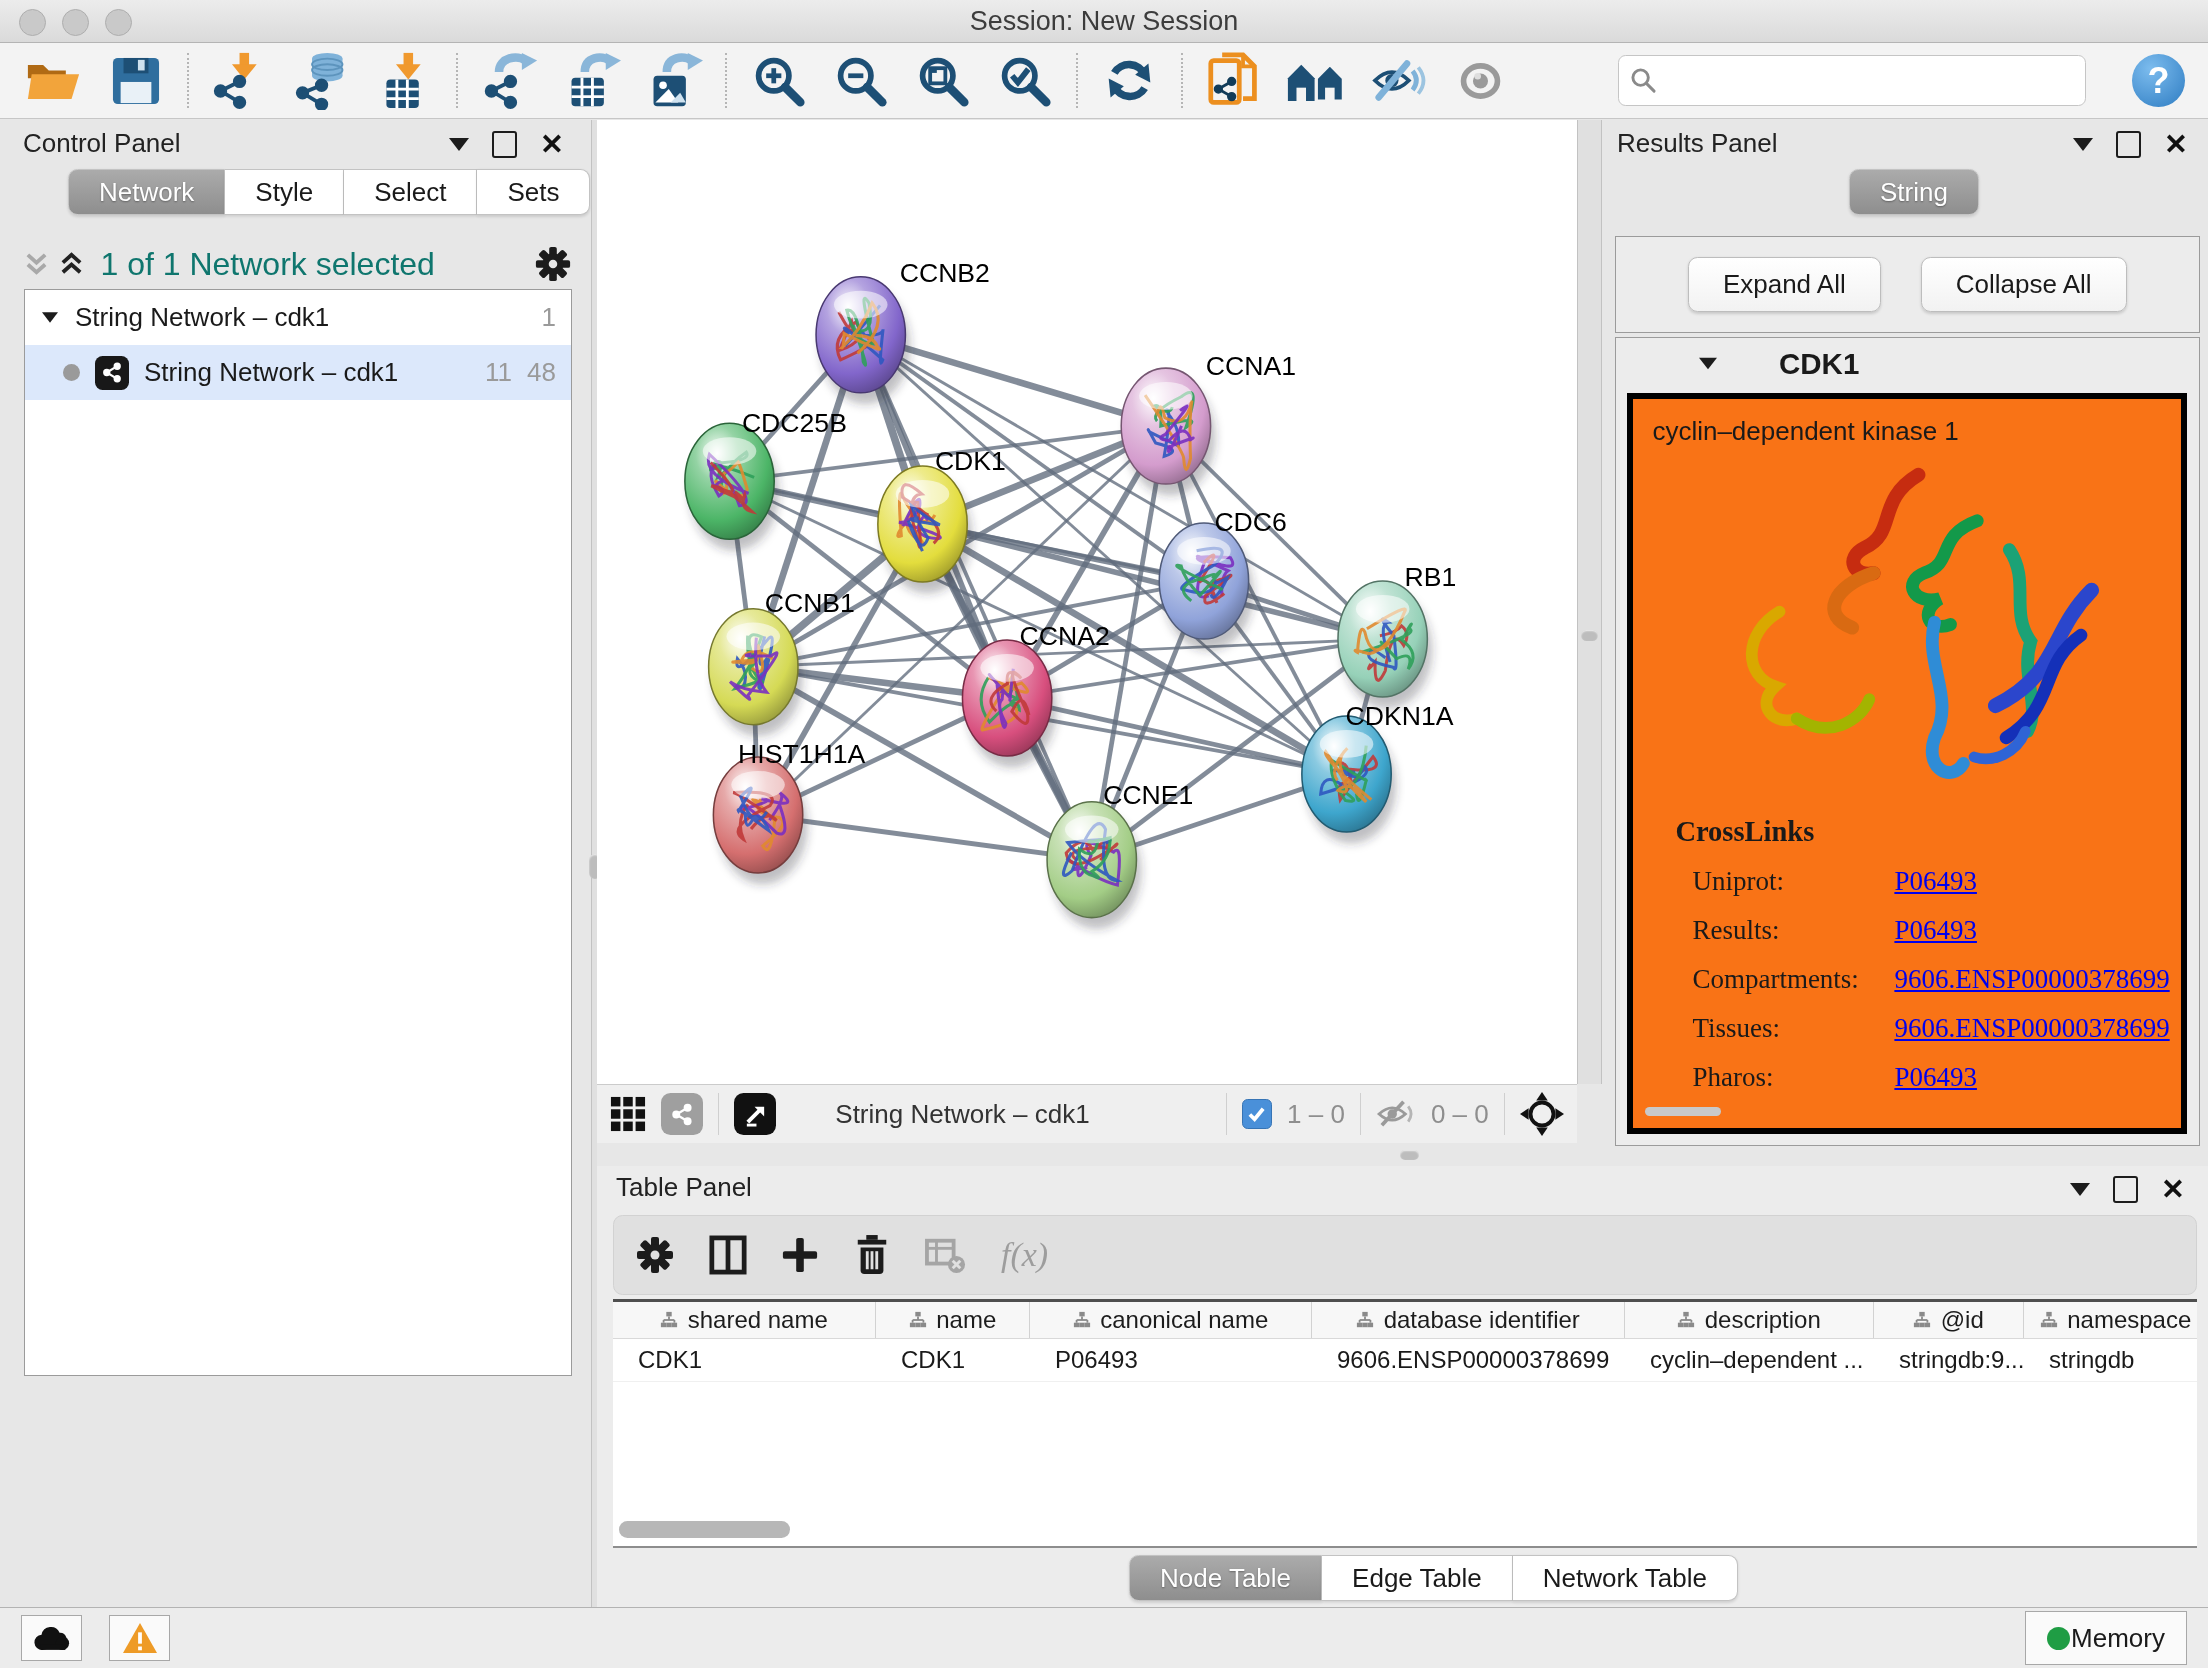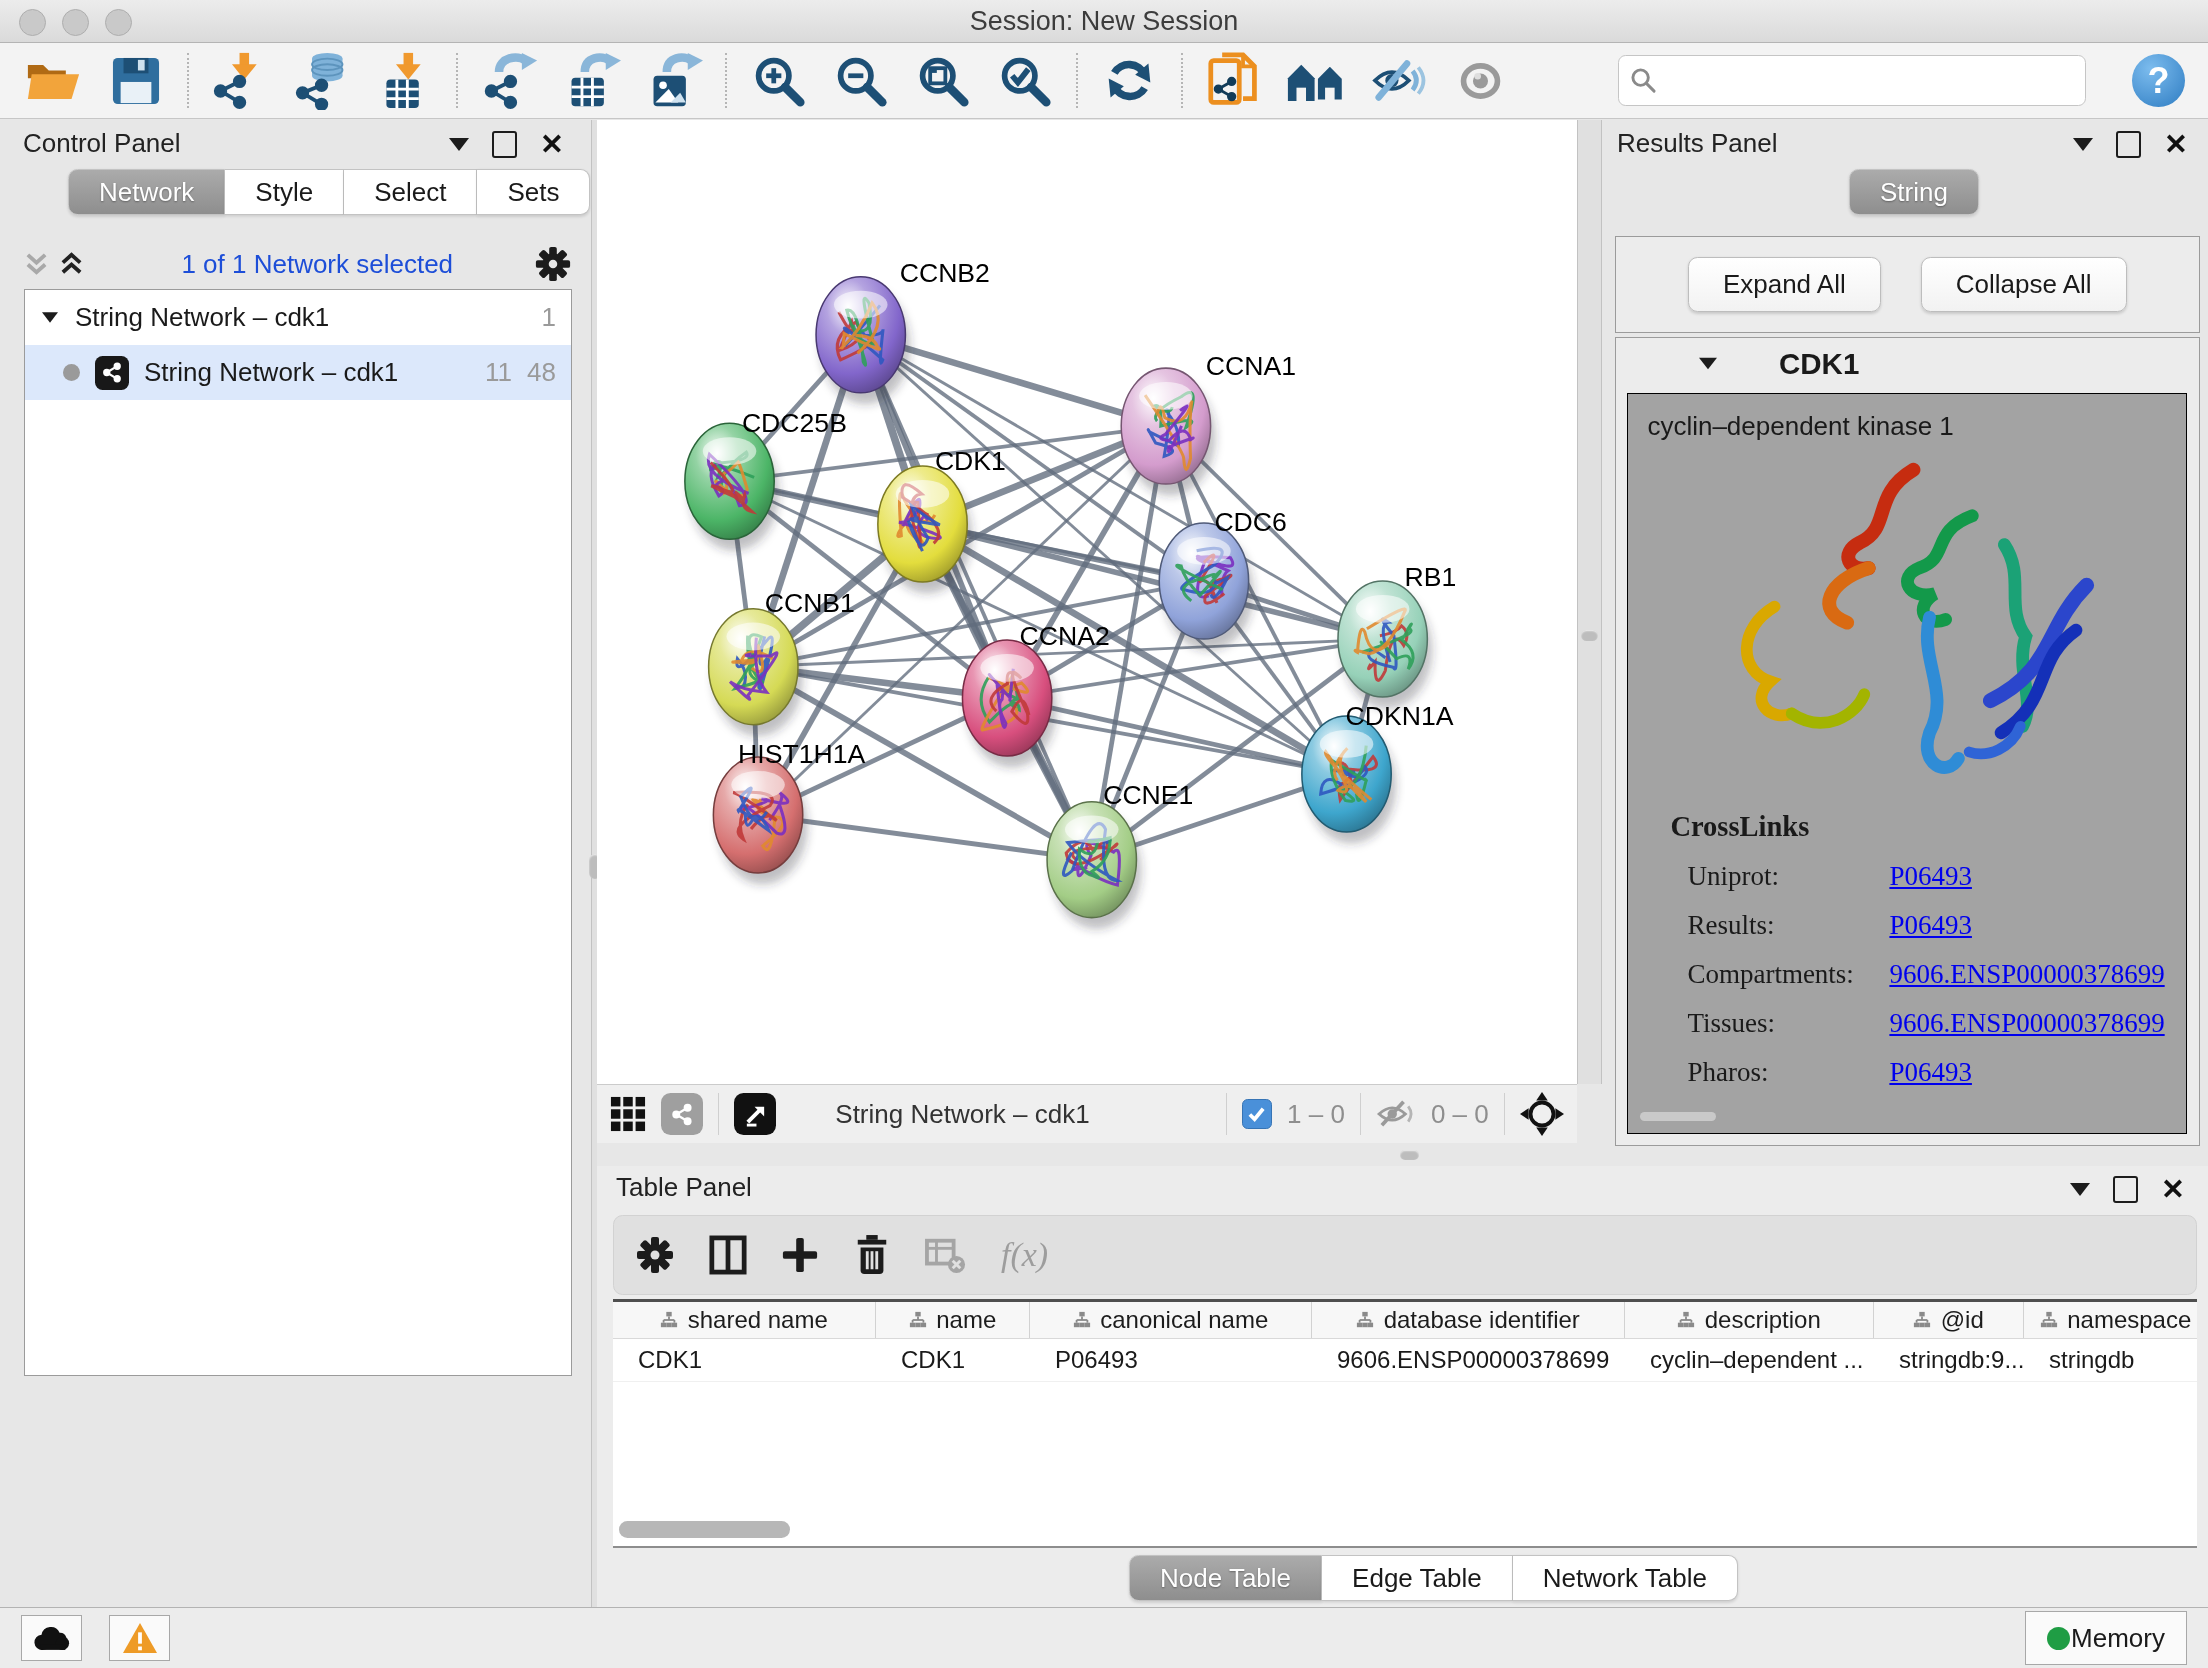--- a/index.html
+++ b/index.html
@@ -38,21 +38,21 @@
   .tab:first-child{border-left-width:1px;border-radius:9.5px 0 0 9.5px;}
   .tab:last-child{border-radius:0 9.5px 9.5px 0;}
   .tab.sel{background:linear-gradient(#ababab,#8e8e8e);color:#fff;text-shadow:0 1px 1.9px rgba(0,0,0,.35);}
   .tab.single{border-radius:9.5px;border-left-width:1px;}
   
   #control{position:absolute;left:0;top:120px;width:591px;height:1292px;}
   #control .phead{position:absolute;left:23px;top:7.6px;}
   #control .ph-icons{position:absolute;right:27px;top:11.4px;}
   #control .tabrow{position:absolute;left:68px;top:49px;}
   .subhead{position:absolute;left:24px;right:19px;top:122px;height:44px;display:flex;align-items:center;}
-  .subhead .mid{flex:1;text-align:center;font-size:26px;color:#1d4ed8;}
+  .subhead .mid{flex:1;text-align:left;font-size:32px;color:#0f766e;}
   .listbox{position:absolute;left:24px;right:19px;top:169px;bottom:36px;background:#fff;
     border:1.9px solid #9b9b9b;}
   .netrow{height:55px;display:flex;align-items:center;font-size:26px;gap:15px;padding:0 15px;}
   .netrow .cnt{margin-left:auto;color:#9a9a9a;}
   .netrow.sel{background:#dce8fb;}
   .dot{width:17px;height:17px;border-radius:50%;background:#9a9a9a;}
   .appicon{width:34px;height:34px;border-radius:7.6px;background:#181818;display:flex;
     align-items:center;justify-content:center;flex:0 0 auto;}
   
   .vsplit{position:absolute;top:120px;background:#e0e0e0;border-left:1px solid #c2c2c2;border-right:1px solid #c2c2c2;}
@@ -73,22 +73,22 @@
   #results .phead{position:absolute;left:17px;top:7.6px;}
   #results .ph-icons{position:absolute;right:21px;top:11.4px;}
   #results .tabrow{position:absolute;left:249px;top:49px;}
   .rbox{position:absolute;left:15px;right:9.5px;top:116px;height:95px;border:1.9px solid #9b9b9b;
     background:#ececec;display:flex;align-items:center;justify-content:center;gap:40px;}
   .rbtn{height:53px;padding:0 34px;background:linear-gradient(#ffffff,#f2f2f2);border:1px solid #bdbdbd;
     border-radius:9.5px;font-size:26px;display:flex;align-items:center;box-shadow:0 1.9px 2.9px rgba(0,0,0,.15);cursor:pointer;}
   .gbox{position:absolute;left:15px;right:9.5px;top:217px;bottom:30px;border:1.9px solid #9b9b9b;background:#ececec;}
   .ghead{height:51px;display:flex;align-items:center;gap:61px;padding-left:82px;}
   .ghead .gname{font-size:29.5px;font-weight:bold;}
-  .gbody{position:absolute;left:11.4px;right:11.4px;top:55px;bottom:11.4px;border:1px solid #000000;
-    background:#a3a3a3;overflow:hidden;}
+  .gbody{position:absolute;left:11.4px;right:11.4px;top:55px;bottom:11.4px;border:6px solid #000000;
+    background:#f97316;overflow:hidden;}
   .gdesc{font-size:26px;padding:17px 0 0 19px;}
   .protein{position:absolute;left:57px;top:63px;}
   .clwrap{position:absolute;left:42px;top:417px;font-family:"Liberation Serif",serif;}
   .cltitle{font-size:28.5px;font-weight:bold;}
   .clrow{display:flex;margin-top:18px;font-size:27px;}
   .cllabel{width:202px;padding-left:17px;}
   .clvalue a{color:#0000EE;text-decoration:underline;cursor:pointer;}
   .rscroll{position:absolute;left:11.4px;bottom:11.4px;width:76px;height:9.5px;background:#c9c9c9;border-radius:4.8px;}
   
   #tablepanel{position:absolute;left:597px;top:1166px;width:1611px;height:441px;background:#ececec;}

